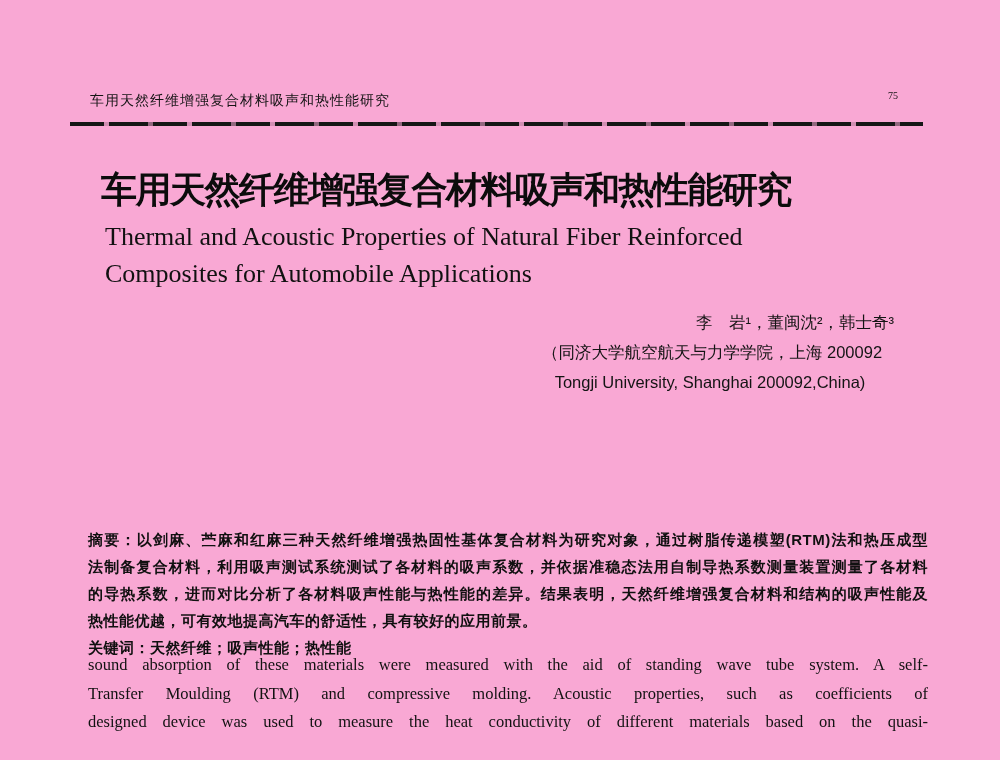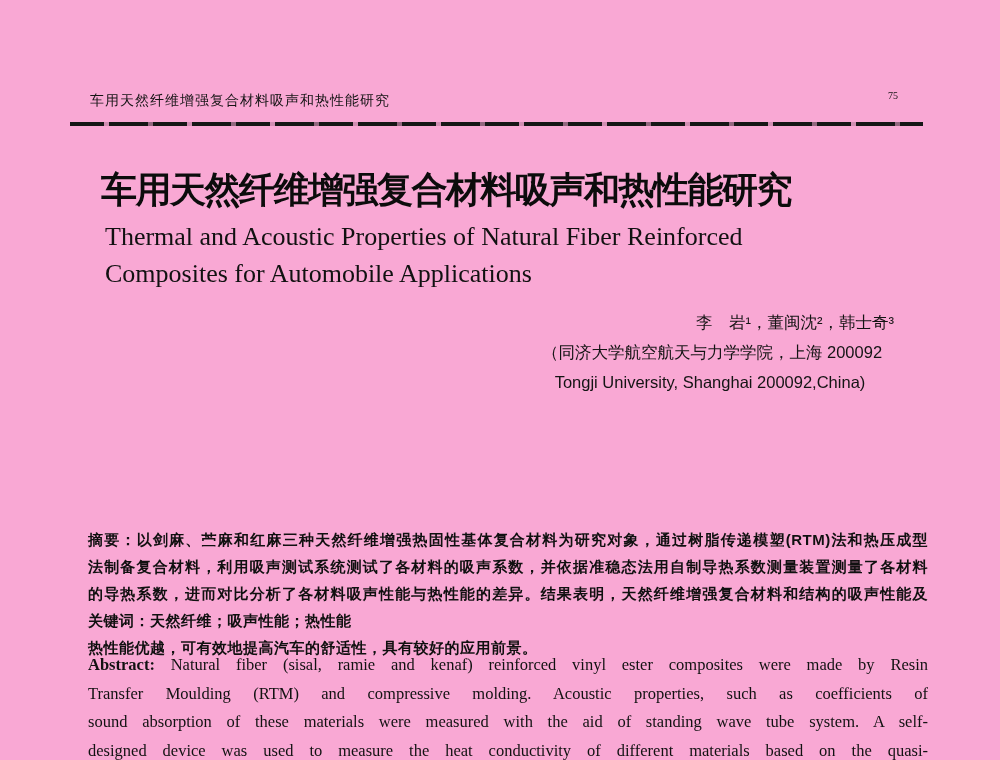--- a/index.html
+++ b/index.html
@@ -117,24 +117,23 @@
   <div class="author-block">
     <span class="ln shift-a">李　岩¹，董闽沈²，韩士奇³</span>
     <span class="ln shift-b">（同济大学航空航天与力学学院，上海 200092</span>
     <span class="ln shift-f">Tongji University, Shanghai 200092,China)</span>
   </div>
 
   <div class="meta-block">
     <div class="jline"><span>摘要：</span><span>以剑麻、苎麻和红麻三种天然纤维增强热固性基体复合材料为研究对象，通过树脂传递模塑(RTM)法和热压成型</span></div>
     <div class="jline">法制备复合材料，利用吸声测试系统测试了各材料的吸声系数，并依据准稳态法用自制导热系数测量装置测量了各材料</div>
     <div class="jline">的导热系数，进而对比分析了各材料吸声性能与热性能的差异。结果表明，天然纤维增强复合材料和结构的吸声性能及</div>
+    <div>热性能优越，可有效地提高汽车的舒适性，具有较好的应用前景。</div>
     <div><span>关键词：</span><span>天然纤维；吸声性能；热性能</span></div>
-    <div>热性能优越，可有效地提高汽车的舒适性，具有较好的应用前景。</div>
   </div>
 
   <div class="abstract-en">
-    <div class="jline"><span class="lbl">Abstract:</span><span> Natural fiber (sisal, ramie and kenaf) reinforced vinyl ester composites were made by Resin</span></div>
+    <div class="jline">sound absorption of these materials were measured with the aid of standing wave tube system. A self-</div>
     <div class="jline">Transfer Moulding (RTM) and compressive molding. Acoustic properties, such as coefficients of</div>
-    <div class="jline">sound absorption of these materials were measured with the aid of standing wave tube system. A self-</div>
     <div class="jline">designed device was used to measure the heat conductivity of different materials based on the quasi-</div>
   </div>
 
 </div>
 
 </body></html>

